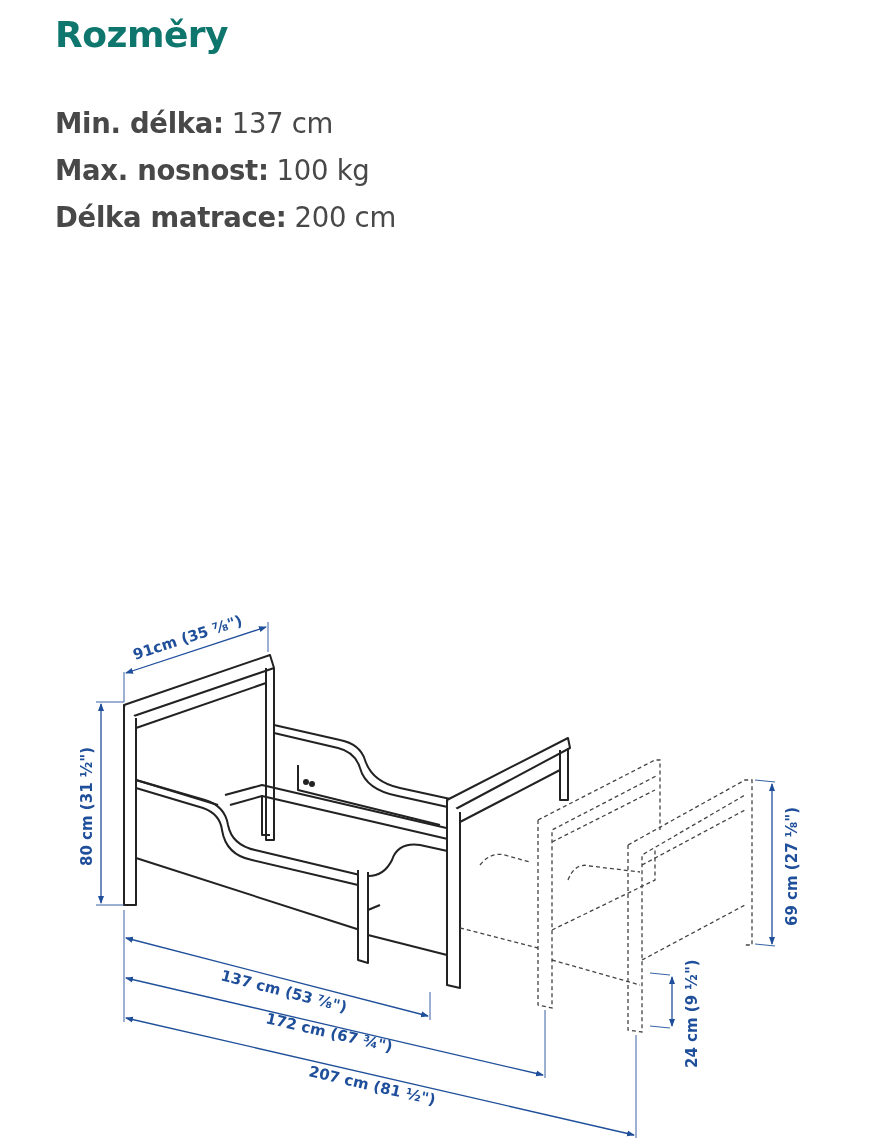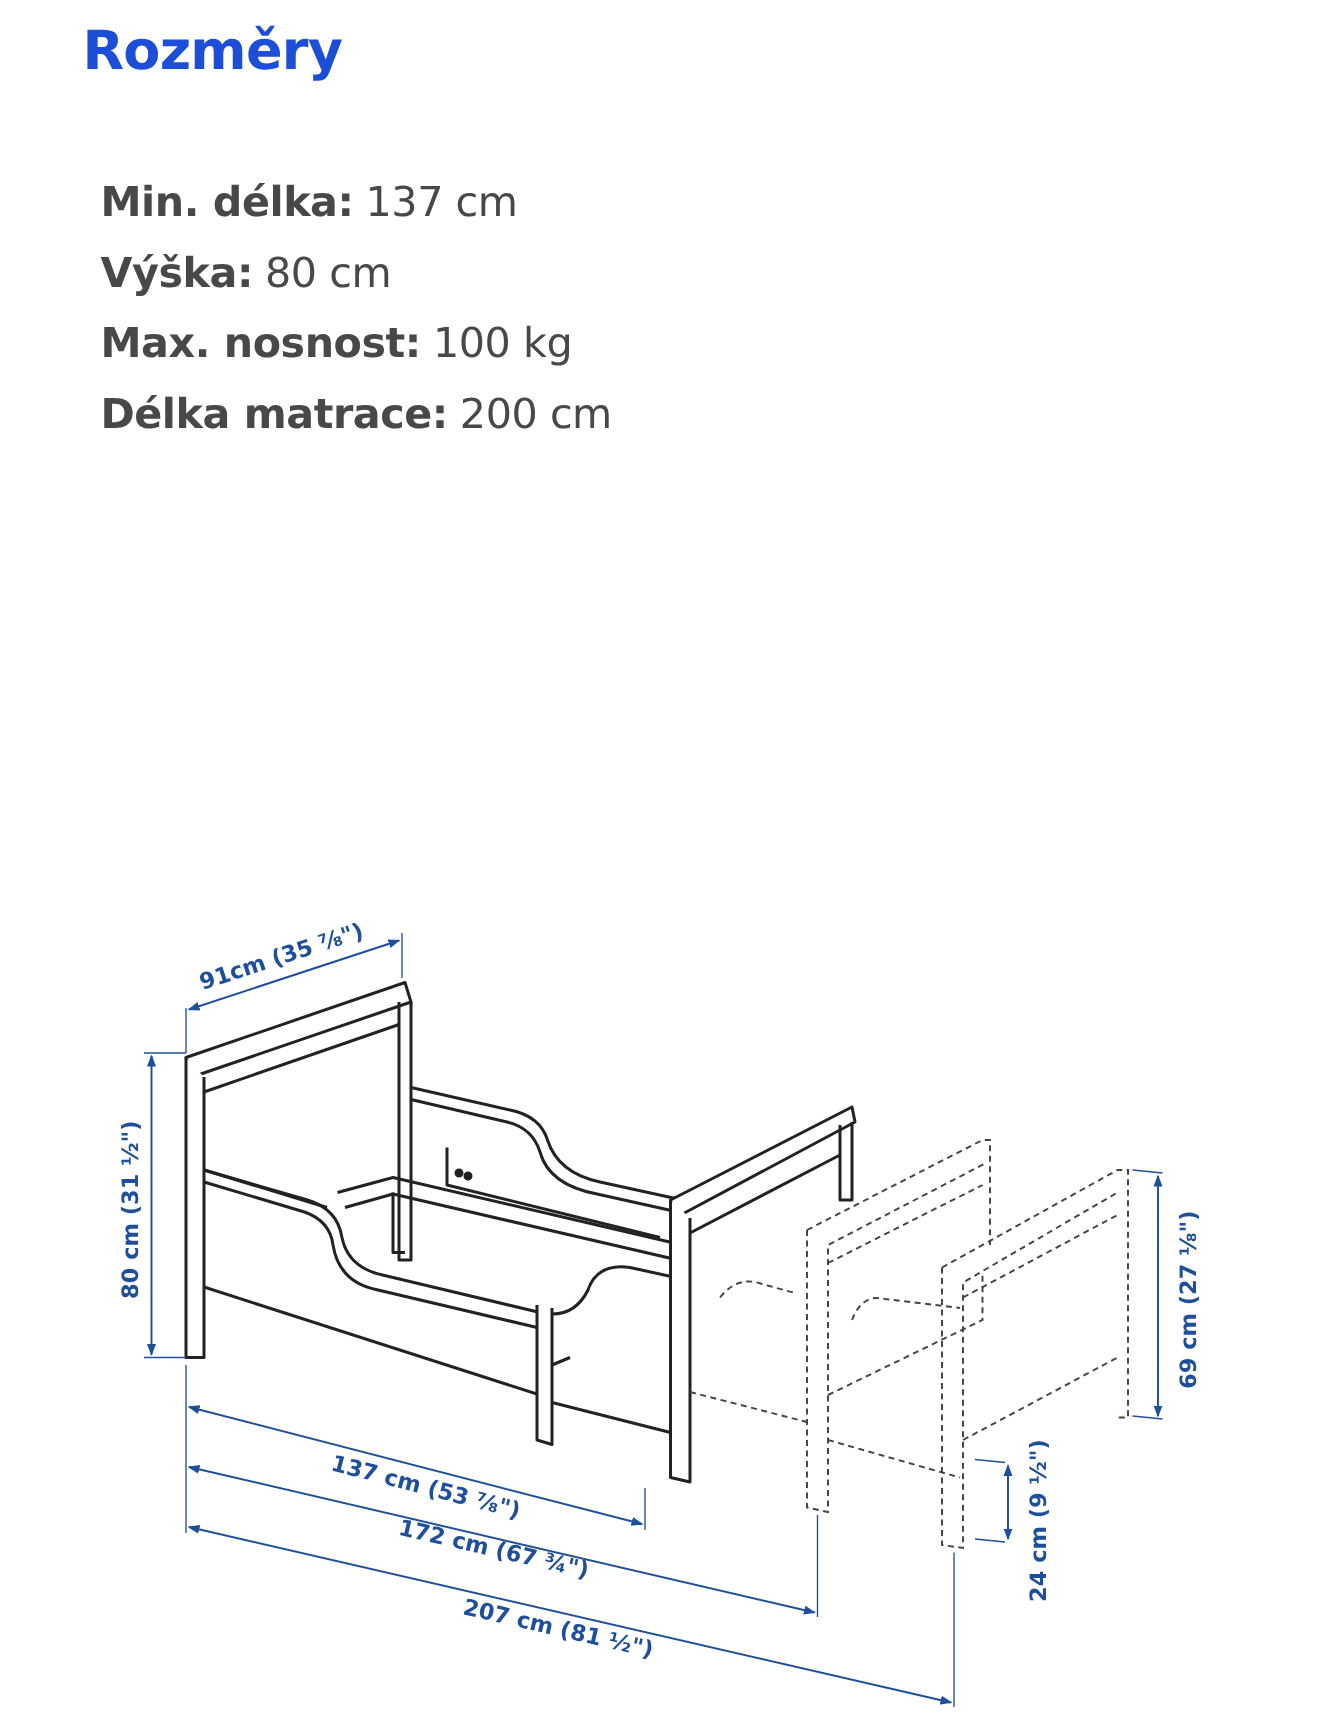--- a/index.html
+++ b/index.html
@@ -1,33 +1,32 @@
 <!DOCTYPE html>
 <html><head>
 <meta charset="utf-8">
 <style>
   html, body { margin: 0; padding: 0; background: #ffffff; }
   body { width: 880px; height: 1148px; position: relative; overflow: hidden; font-family: "DejaVu Sans", "Liberation Sans", sans-serif; }
-  .title { position: absolute; left: 55px; top: 14px; font-size: 36px; font-weight: bold; color: #1d4ed8; letter-spacing: -0.5px; margin: 0; }
-  .specs { position: absolute; left: 55px; top: 104px; margin: 12px; padding: 0; list-style: none; }
+  .title { position: absolute; left: 55px; top: 14px; font-size: 36px; font-weight: bold; color: #0f766e; letter-spacing: -0.5px; margin: 0; }
+  .specs { position: absolute; left: 55px; top: 104px; margin: 0; padding: 0; list-style: none; }
   .spec { height: 47px; line-height: 38px; font-size: 27.5px; color: #484848; white-space: nowrap; letter-spacing: -0.3px; }
   .spec .k { font-weight: bold; color: #484848; }
   .spec .v { font-weight: normal; margin-left: 8px; }
   .diagram { position: absolute; left: 0; top: 560px; width: 880px; height: 588px; }
   .diagram svg { width: 880px; height: 588px; display: block; }
   .dim text { font-family: "DejaVu Sans", "Liberation Sans", sans-serif; font-weight: bold; fill: #1f4f9a; font-size: 15px; }
 </style>
 </head>
 <body>
 
 <h1 class="title">Rozměry</h1>
 
 <ul class="specs">
   <li class="spec"><span class="k">Min. délka:</span><span class="v">137 cm</span></li>
-  <li class="spec"><span class="k">Výška:</span><span class="v">80 cm</span></li>
   <li class="spec"><span class="k">Max. nosnost:</span><span class="v">100 kg</span></li>
   <li class="spec"><span class="k">Délka matrace:</span><span class="v">200 cm</span></li>
 </ul>
 
 <div class="diagram">
   <svg viewBox="0 560 880 588" xmlns="http://www.w3.org/2000/svg">
     <defs>
       <marker id="ah" markerWidth="8" markerHeight="8" refX="7" refY="4" orient="auto-start-reverse" markerUnits="userSpaceOnUse">
         <path d="M0,1 L8,4 L0,7 z" fill="#1f4f9a"></path>
       </marker>

